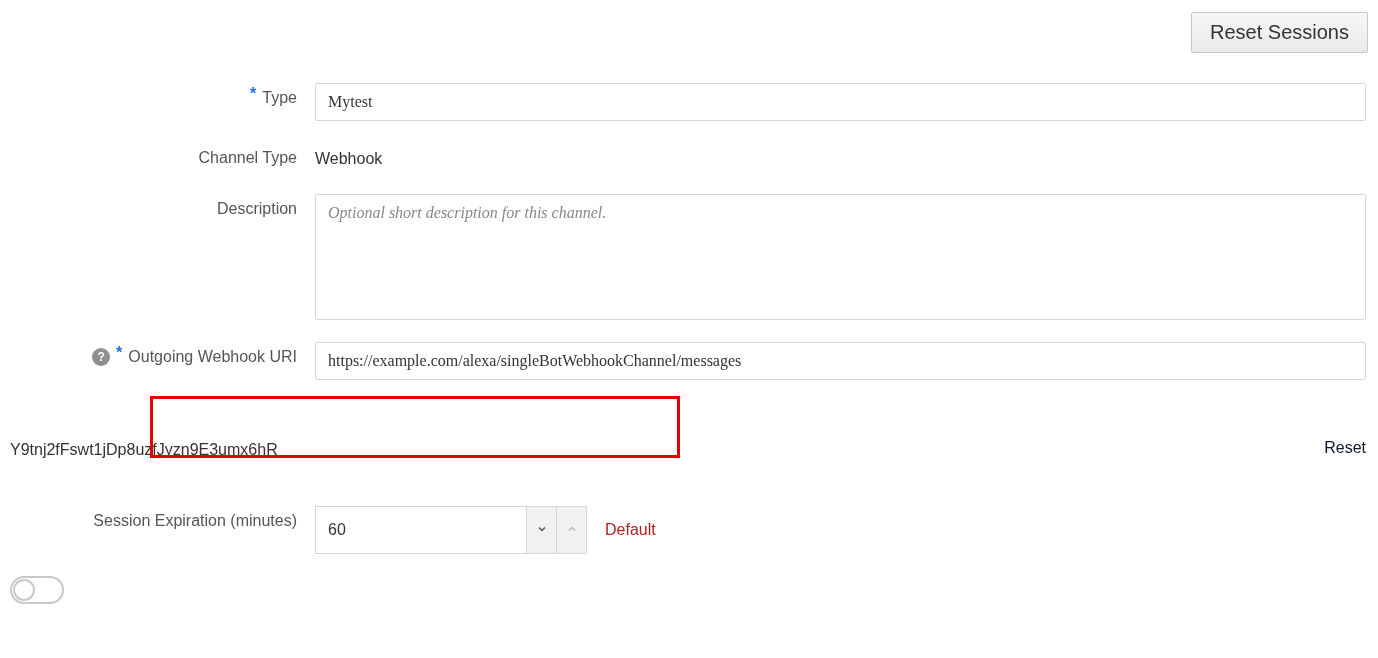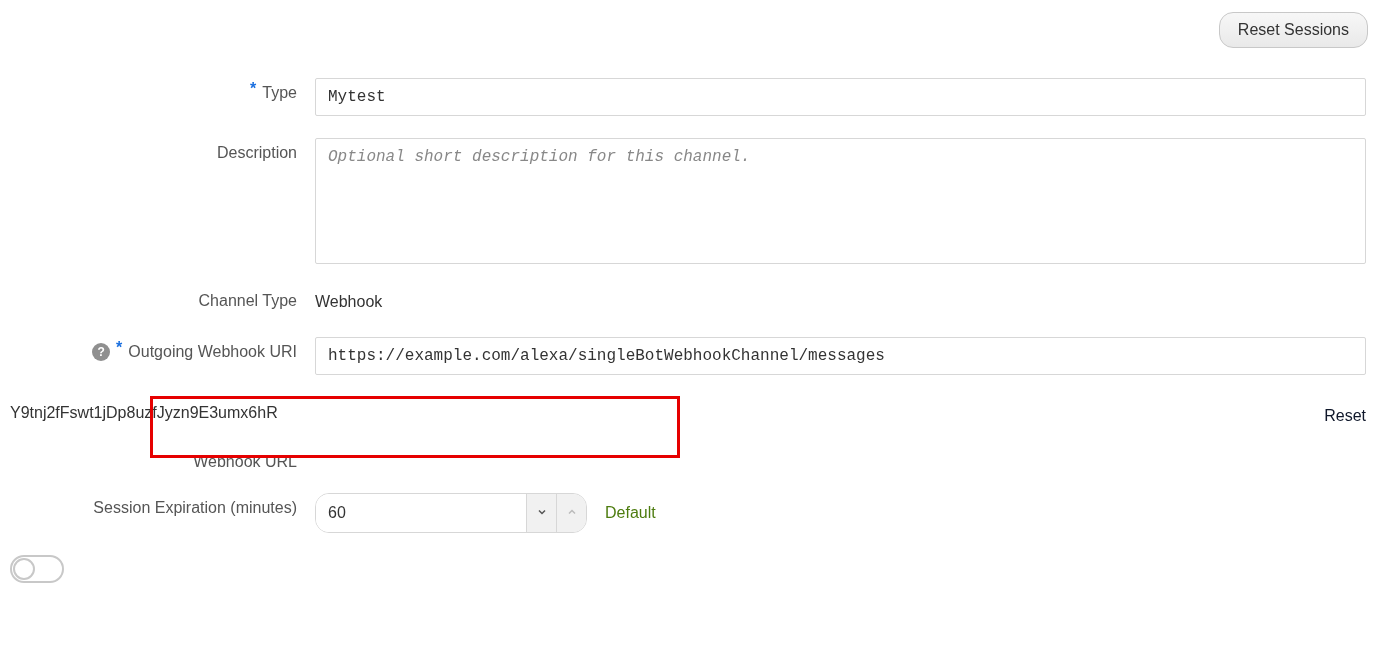--- a/index.html
+++ b/index.html
@@ -18,23 +18,23 @@
       padding: 12px 10px 0 10px;
     }
     .top-bar {
       display: flex;
       justify-content: flex-end;
       margin-bottom: 30px;
     }
     .btn-reset-sessions {
       background: linear-gradient(to bottom, #f7f7f7, #e9e9e9);
       border: 1px solid #c8c8c8;
-      border-radius: 14px;
+      border-radius: 2px;
       padding: 8px 18px;
-      font-size: 16px;
+      font-size: 20px;
       color: #333;
       cursor: pointer;
     }
 
     .form {
       display: flex;
       flex-direction: column;
       gap: 22px;
     }
     .row {
@@ -69,21 +69,21 @@
       padding-right: 2px;
     }
     .text-input {
       width: 100%;
       border: 1px solid #d7d7d7;
       border-radius: 2px;
       padding: 9px 12px;
       font-size: 16px;
       color: #333;
       outline: none;
-      font-family: Liberation Mono, monospace;
+      font-family: Liberation Serif, serif;
     }
     .text-input::placeholder {
       color: #888;
       font-style: italic;
     }
     textarea.text-input {
       height: 126px;
       resize: none;
     }
     .static-text {
@@ -117,23 +117,23 @@
       top: 396px;
       width: 530px;
       height: 62px;
       pointer-events: none;
     }
 
     
     .spinner {
       display: inline-flex;
       align-items: stretch;
-      height: 40px;
+      height: 48px;
       border: 1px solid #d7d7d7;
-      border-radius: 14px;
+      border-radius: 0;
       overflow: hidden;
       background: #fff;
     }
     .spinner input {
       width: 210px;
       border: none;
       outline: none;
       padding: 0 12px;
       font-size: 16px;
       color: #333;
@@ -177,26 +177,27 @@
       top: 1px;
       width: 22px;
       height: 22px;
       background: #fff;
       border: 2px solid #c8c8c8;
       border-radius: 50%;
       box-sizing: border-box;
     }
 
     .default-label {
-      color: #4d7c0f;
+      color: #b91c1c;
       padding-left: 6px;
     }
 
     .secret-key-row .field-col {
-      align-items: flex-end;
+      align-items: center;
+      margin-top: 32px;
     }
   </style>
 </head>
 <body>
 
 <div class="top-bar">
   <button class="btn-reset-sessions">Reset Sessions</button>
 </div>
 
 <div class="form">
@@ -206,33 +207,33 @@
       <span class="req">*</span>
       <span>Type</span>
     </div>
     <div class="field-col">
       <input class="text-input" type="text" value="Mytest" style="">
     </div>
   </div>
 
   <div class="row">
     <div class="label-col">
+      <span>Channel Type</span>
+    </div>
+    <div class="field-col">
+      <span class="static-text">Webhook</span>
+    </div>
+  </div>
+
+  <div class="row">
+    <div class="label-col">
       <span>Description</span>
     </div>
     <div class="field-col">
       <textarea class="text-input" placeholder="Optional short description for this channel." style=""></textarea>
-    </div>
-  </div>
-
-  <div class="row">
-    <div class="label-col">
-      <span>Channel Type</span>
-    </div>
-    <div class="field-col">
-      <span class="static-text">Webhook</span>
     </div>
   </div>
 
   <div class="row">
     <div class="label-col">
       <span class="help-icon">?</span>
       <span class="req">*</span>
       <span>Outgoing Webhook URI</span>
     </div>
     <div class="field-col">
@@ -241,23 +242,20 @@
   </div>
 
   <div class="row secret-key-row">
     <div class="field-col">
       <span class="static-text">Y9tnj2fFswt1jDp8uzfJyzn9E3umx6hR</span>
       <span class="reset-link">Reset</span>
     </div>
   </div>
 
   <div class="row">
-    <div class="label-col">
-      <span>Webhook URL</span>
-    </div>
   </div>
 
   <div class="row">
     <div class="label-col">
       <span>Session Expiration (minutes)</span>
     </div>
     <div class="field-col">
       <div class="spinner">
         <input type="text" value="60" style="">
         <div class="btns">

